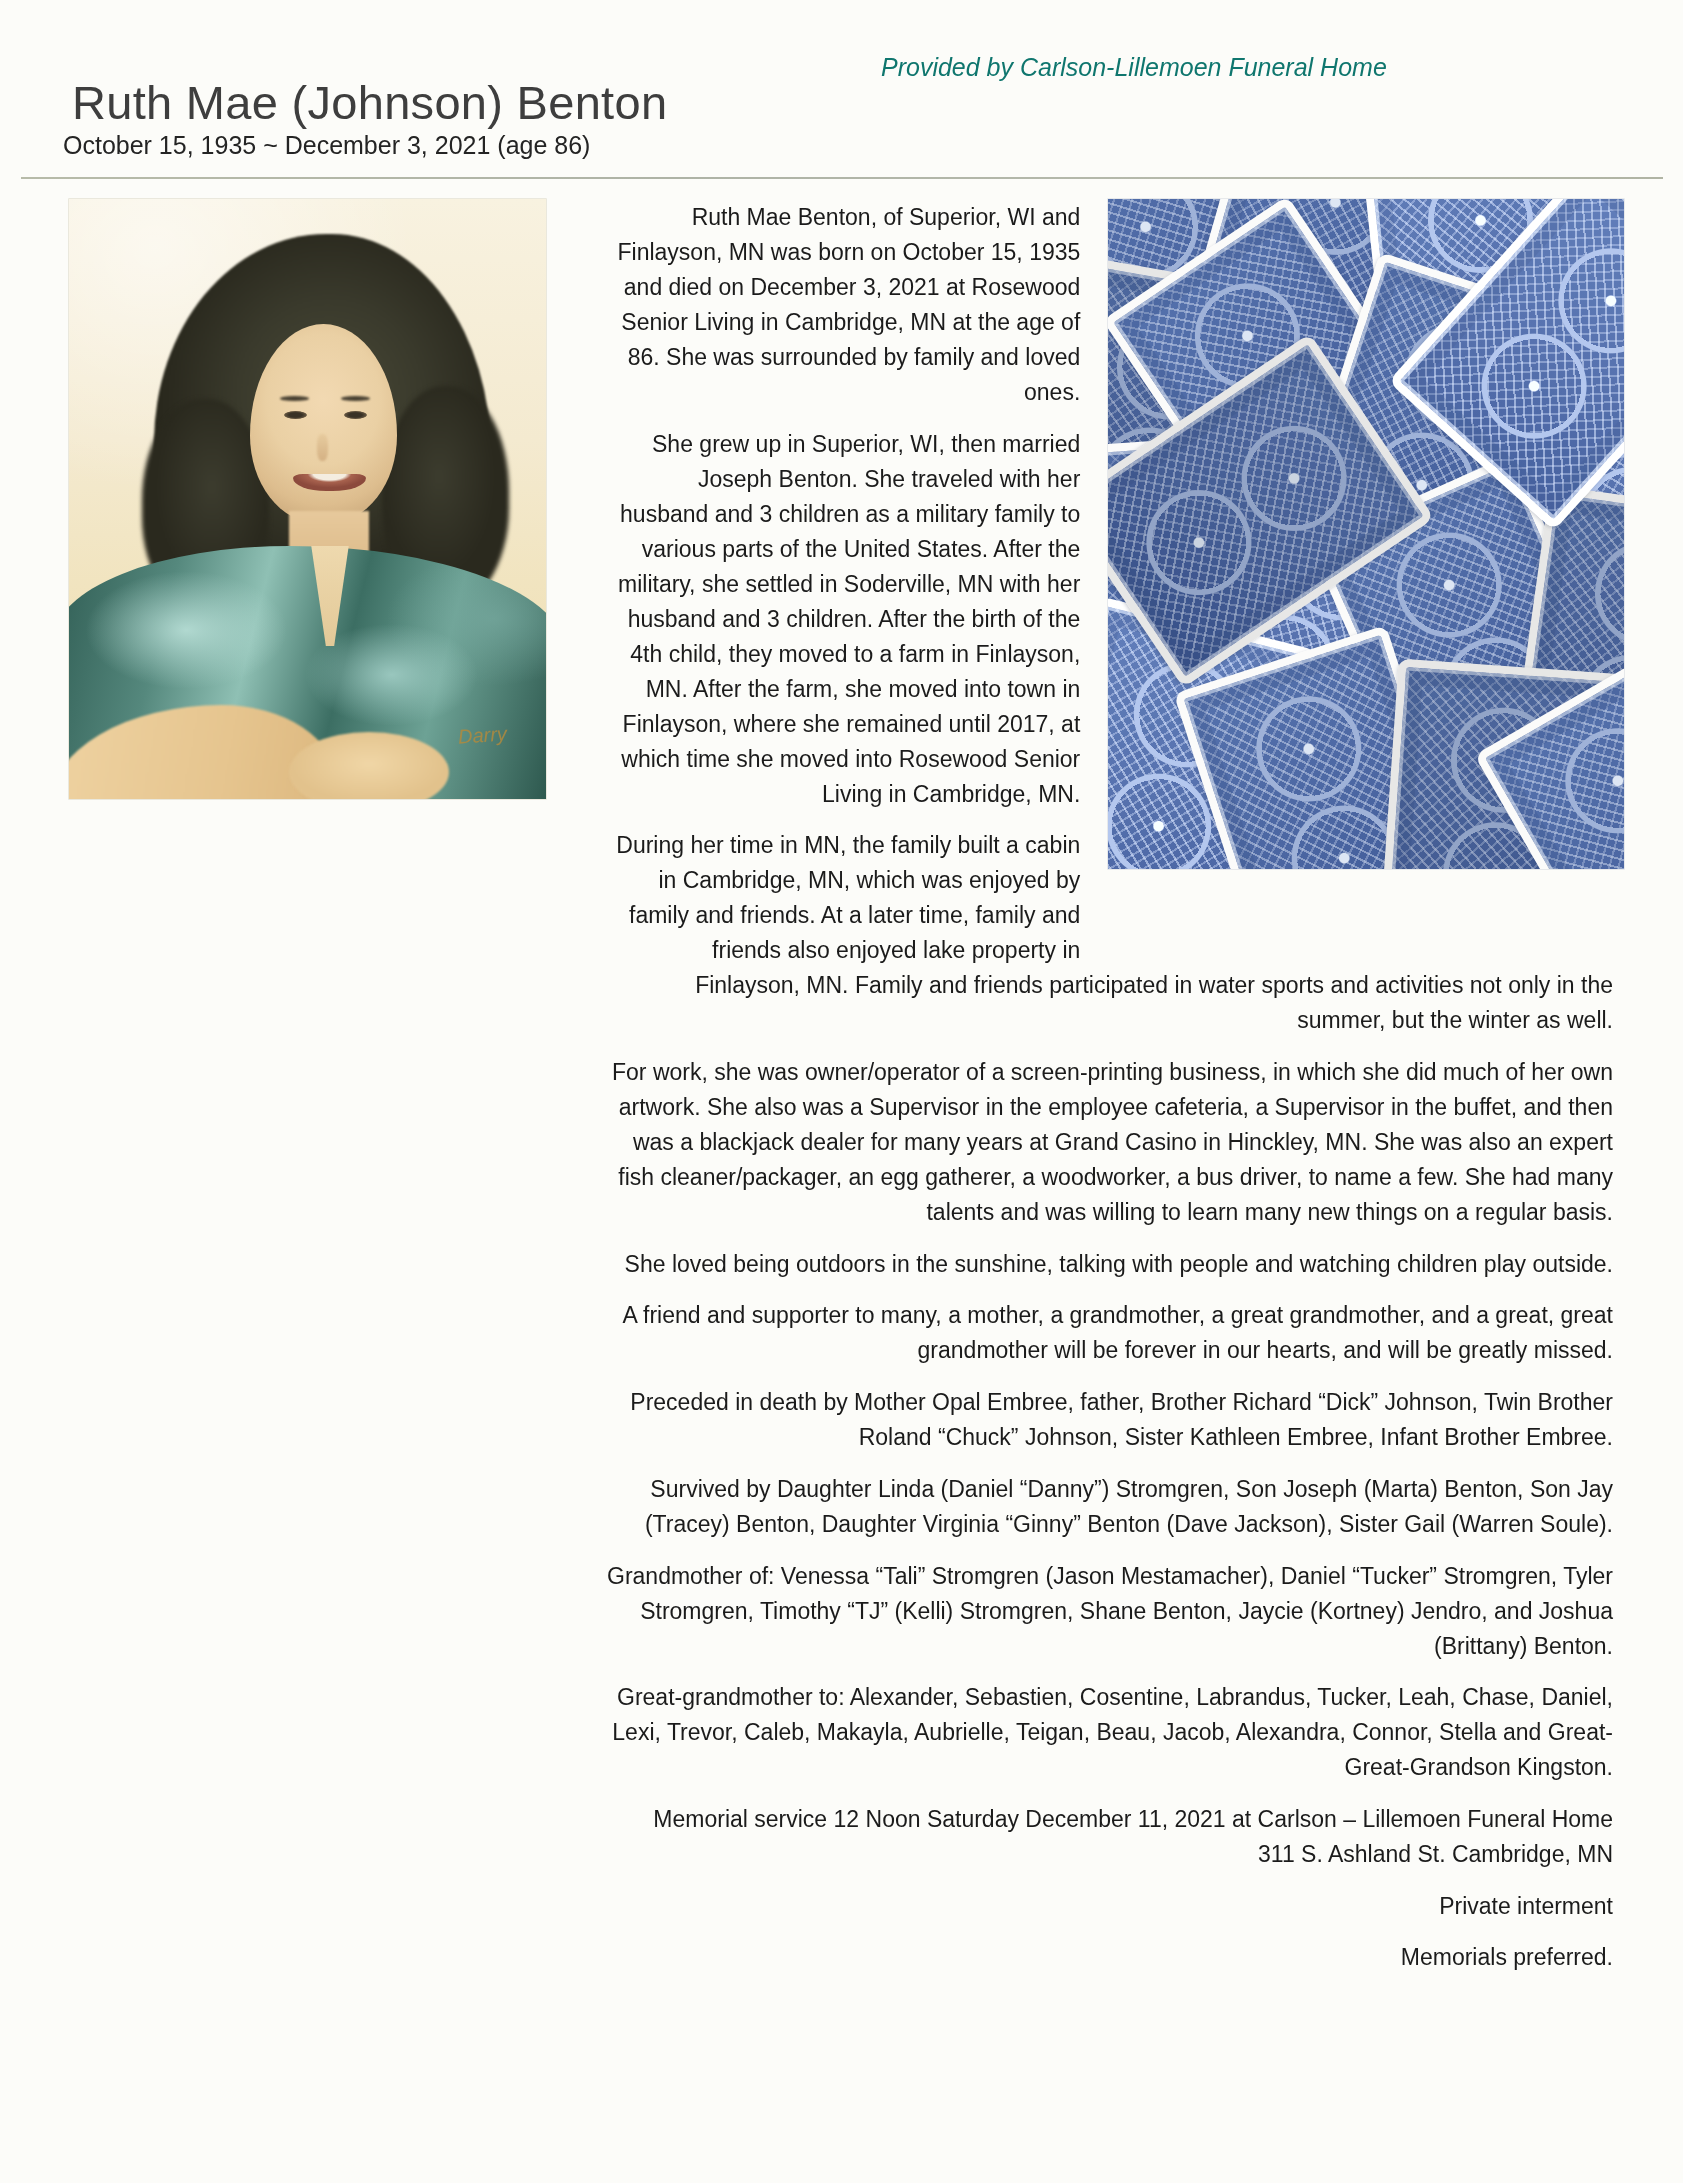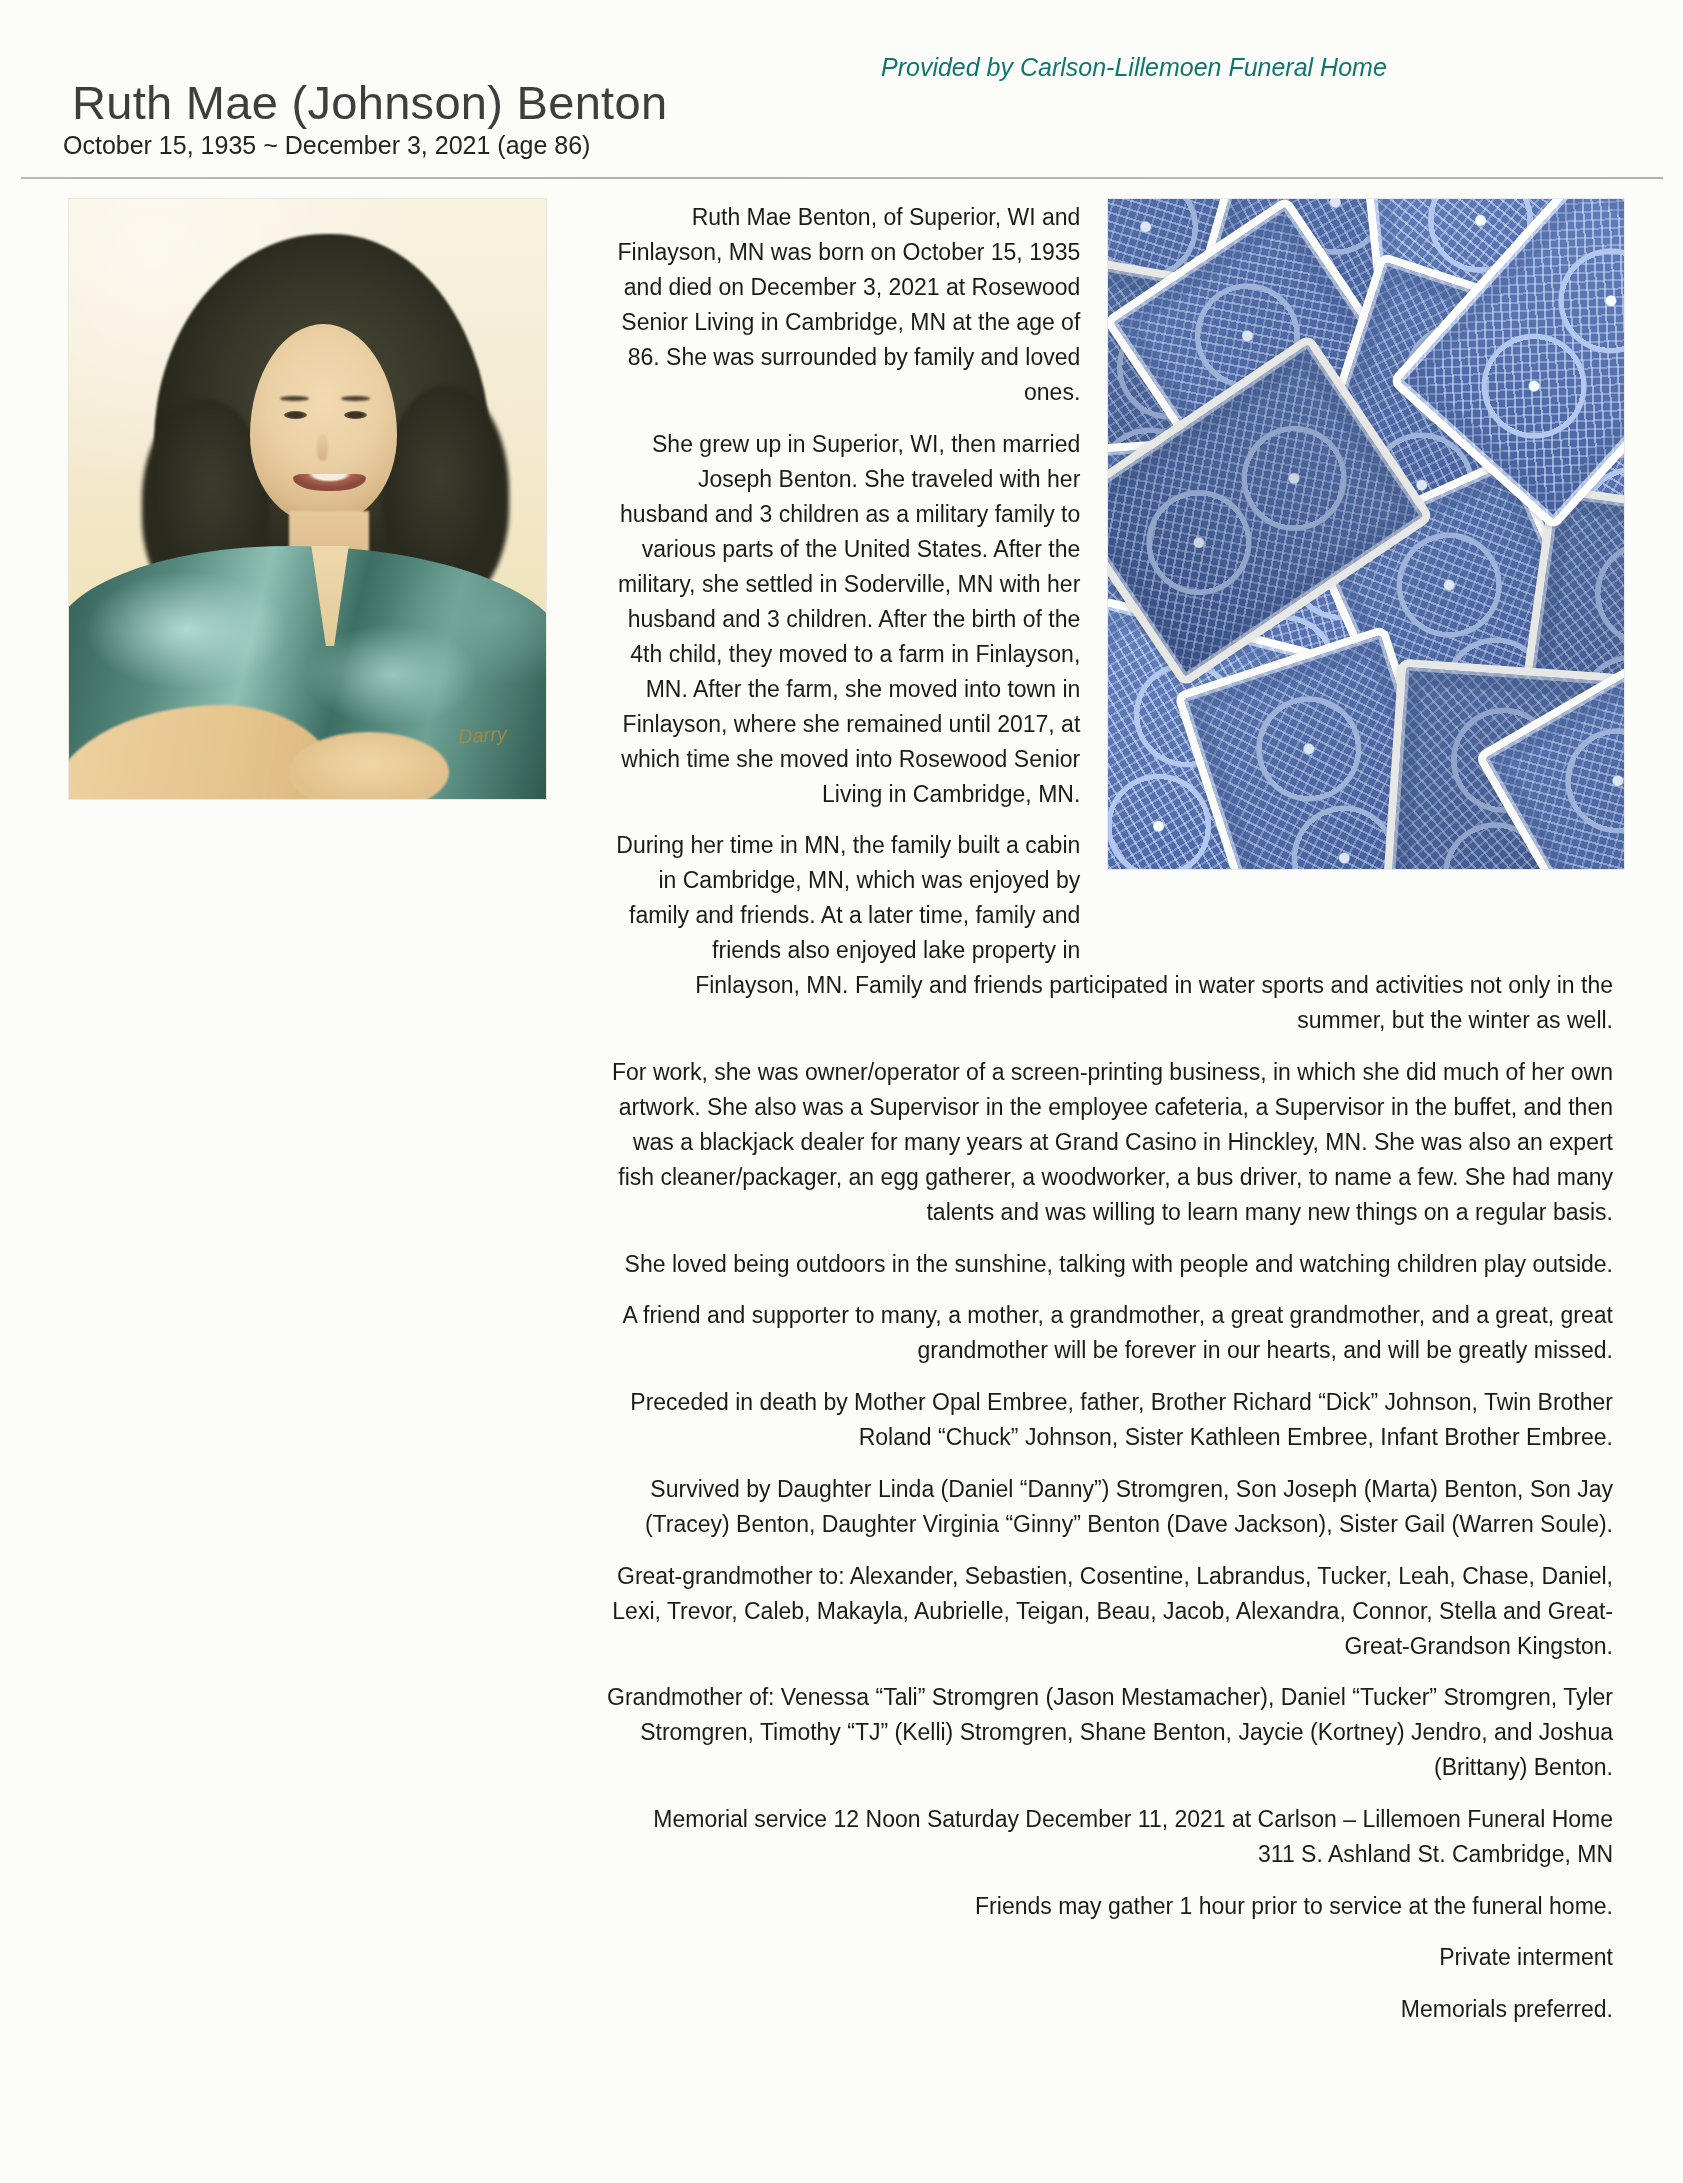--- a/index.html
+++ b/index.html
@@ -218,23 +218,22 @@
       </div>
 
   <p>Ruth Mae Benton, of Superior, WI and Finlayson, MN was born on October 15, 1935 and died on December 3, 2021 at Rosewood Senior Living in Cambridge, MN at the age of 86. She was surrounded by family and loved ones.</p>
       <p>She grew up in Superior, WI, then married Joseph Benton. She traveled with her husband and 3 children as a military family to various parts of the United States. After the military, she settled in Soderville, MN with her husband and 3 children. After the birth of the 4th child, they moved to a farm in Finlayson, MN. After the farm, she moved into town in Finlayson, where she remained until 2017, at which time she moved into Rosewood Senior Living in Cambridge, MN.</p>
       <p>During her time in MN, the family built a cabin in Cambridge, MN, which was enjoyed by family and friends. At a later time, family and friends also enjoyed lake property in Finlayson, MN. Family and friends participated in water sports and activities not only in the summer, but the winter as well.</p>
       <p>For work, she was owner/operator of a screen-printing business, in which she did much of her own artwork. She also was a Supervisor in the employee cafeteria, a Supervisor in the buffet, and then was a blackjack dealer for many years at Grand Casino in Hinckley, MN. She was also an expert fish cleaner/packager, an egg gatherer, a woodworker, a bus driver, to name a few. She had many talents and was willing to learn many new things on a regular basis.</p>
       <p>She loved being outdoors in the sunshine, talking with people and watching children play outside.</p>
       <p>A friend and supporter to many, a mother, a grandmother, a great grandmother, and a great, great grandmother will be forever in our hearts, and will be greatly missed.</p>
       <p>Preceded in death by Mother Opal Embree, father, Brother Richard “Dick” Johnson, Twin Brother Roland “Chuck” Johnson, Sister Kathleen Embree, Infant Brother Embree.</p>
       <p>Survived by Daughter Linda (Daniel “Danny”) Stromgren, Son Joseph (Marta) Benton, Son Jay (Tracey) Benton, Daughter Virginia “Ginny” Benton (Dave Jackson), Sister Gail (Warren Soule).</p>
+      <p>Grandmother of: Venessa “Tali” Stromgren (Jason Mestamacher), Daniel “Tucker” Stromgren, Tyler Stromgren, Timothy “TJ” (Kelli) Stromgren, Shane Benton, Jaycie (Kortney) Jendro, and Joshua (Brittany) Benton.</p>
       <p>Great-grandmother to: Alexander, Sebastien, Cosentine, Labrandus, Tucker, Leah, Chase, Daniel, Lexi, Trevor, Caleb, Makayla, Aubrielle, Teigan, Beau, Jacob, Alexandra, Connor, Stella and Great-Great-Grandson Kingston.</p>
-      <p>Grandmother of: Venessa “Tali” Stromgren (Jason Mestamacher), Daniel “Tucker” Stromgren, Tyler Stromgren, Timothy “TJ” (Kelli) Stromgren, Shane Benton, Jaycie (Kortney) Jendro, and Joshua (Brittany) Benton.</p>
       <p>Memorial service 12 Noon Saturday December 11, 2021 at Carlson – Lillemoen Funeral Home
 311 S. Ashland St. Cambridge, MN</p>
-      <p>Friends may gather 1 hour prior to service at the funeral home.</p>
       <p>Private interment</p>
       <p>Memorials preferred.</p>
     </div>
 
 </div>
 
 
 </body></html>

